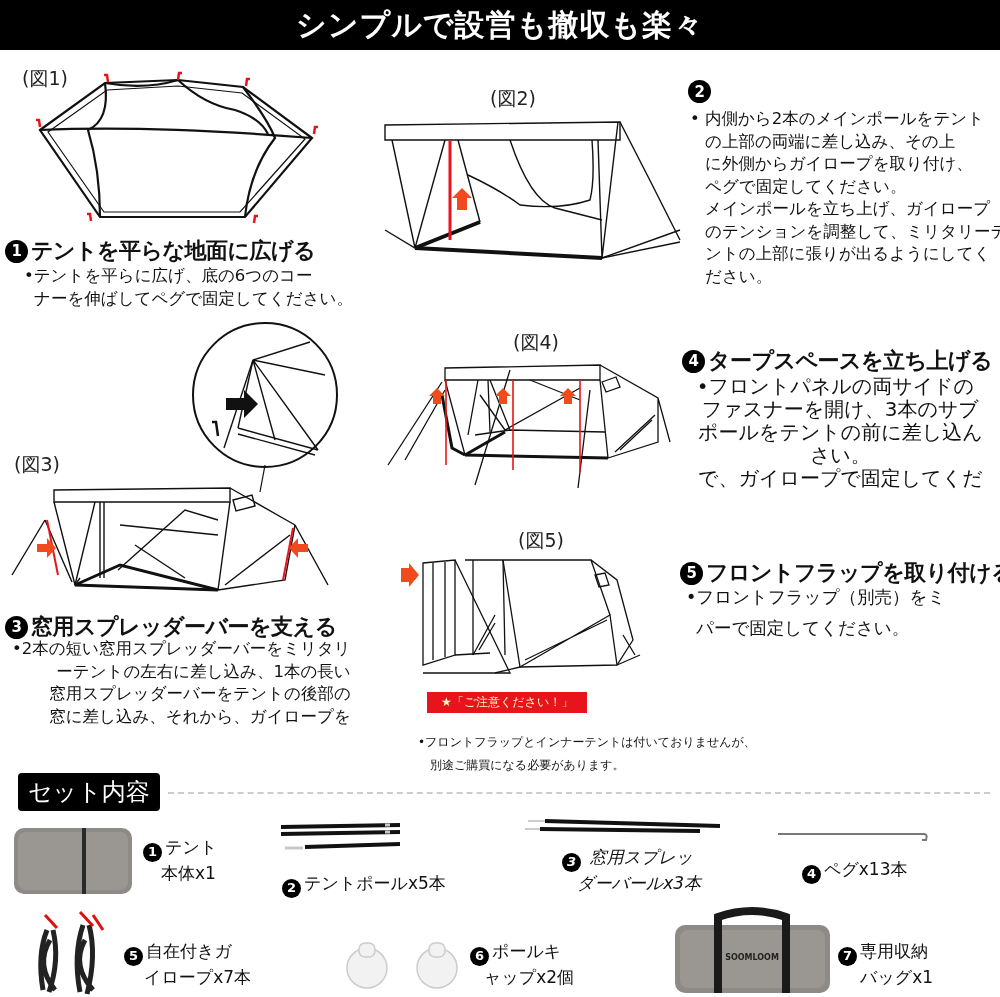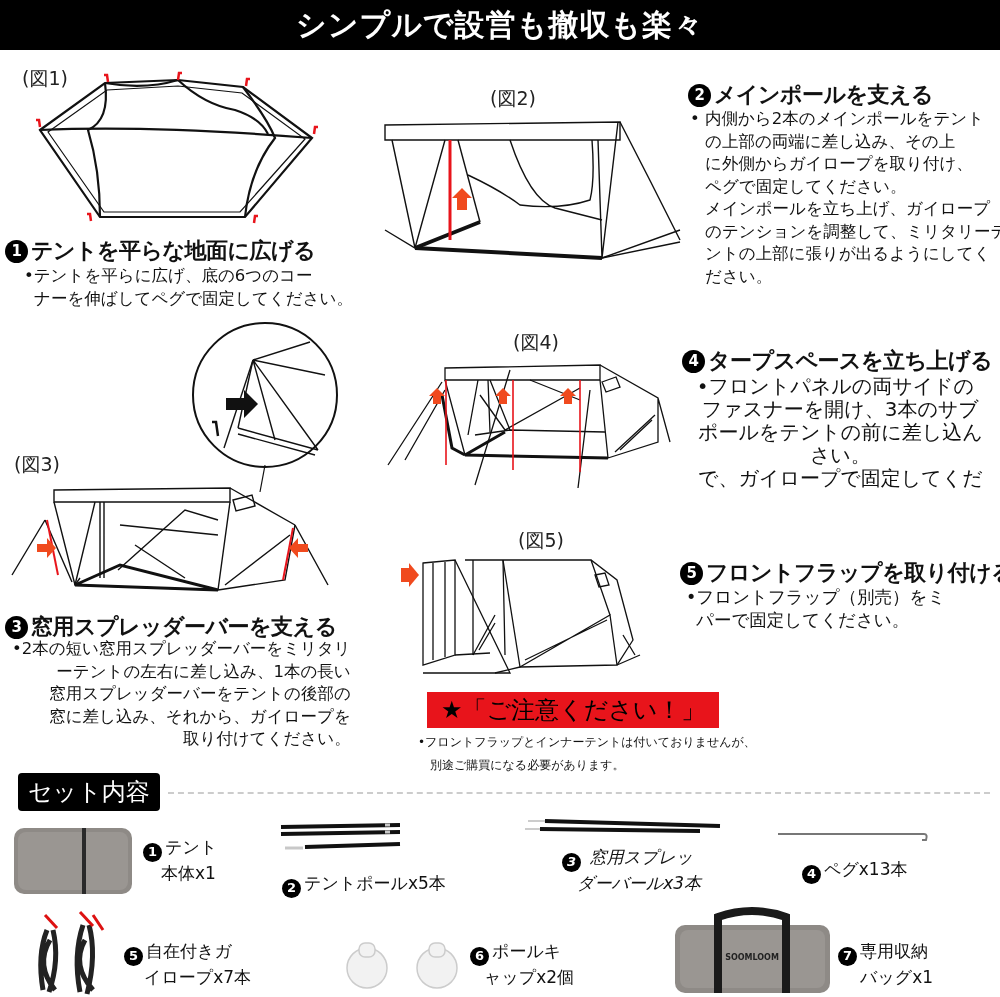--- a/index.html
+++ b/index.html
@@ -6,21 +6,21 @@
   body{width:1000px;height:997px;position:relative;overflow:hidden;font-family:"DejaVu Sans","Liberation Sans",sans-serif;color:#111;}
   .abs{position:absolute;}
   .header{left:0;top:0;width:1000px;height:50px;background:#000;display:flex;align-items:center;justify-content:center;}
   .header-title{color:#fff;font-size:30px;font-weight:bold;letter-spacing:1px;}
   .fig-label{font-size:19px;color:#222;}
   .step-title{font-size:22px;font-weight:bold;display:flex;align-items:center;white-space:nowrap;letter-spacing:-0.5px;}
   .num{display:inline-flex;width:23px;height:23px;border-radius:50%;background:#000;color:#fff;font-size:15px;font-weight:bold;align-items:center;justify-content:center;margin-right:3px;flex:none;}
   .num.sm{width:19px;height:19px;font-size:13px;}
   .step-body{font-size:16.5px;line-height:22.5px;}
   .step-body .line{white-space:nowrap;display:block;}
-  .warn-badge{background:#e8141b;color:#000000;font-size:24px;padding:2px 14px;white-space:nowrap;}
+  .warn-badge{background:#e8141b;color:#fef9c3;font-size:12px;padding:2px 14px;white-space:nowrap;}
   .set-title{background:#000;color:#fff;font-size:24px;padding:3px 10px;border-radius:4px;}
   .dash{border-top:2px dashed #ccc;}
   .item-label{font-size:17px;line-height:22px;white-space:nowrap;}
   .item-label .num{vertical-align:-3px;}
   svg{position:absolute;overflow:visible;}
 </style>
 </head>
 <body>
 
 <div class="abs header">
@@ -71,21 +71,20 @@
     <path d="M222,178 L300,162"></path>
   </g>
   <path d="M35,168 L100,142" stroke="#111" stroke-width="4"></path>
   <path d="M35,168 L222,178" stroke="#111" stroke-width="4"></path>
   <line x1="70" y1="60" x2="70" y2="160" stroke="#e8141b" stroke-width="3"></line>
   <polygon points="82,108 92,118 87,118 87,130 77,130 77,118 72,118" fill="#f04a1e"></polygon>
 </svg>
 
 <div class="abs step-title" style="left:688px;top:80px;">
   <span class="num">2</span>
-  <span>メインポールを支える</span>
 </div>
 <div class="abs step-body" style="left:690px;top:108px;">
   <span class="line">• 内側から2本のメインポールをテント</span>
   <span class="line" style="padding-left:15px;">の上部の両端に差し込み、その上</span>
   <span class="line" style="padding-left:15px;">に外側からガイロープを取り付け、</span>
   <span class="line" style="padding-left:15px;">ペグで固定してください。</span>
   <span class="line" style="padding-left:15px;">メインポールを立ち上げ、ガイロープ</span>
   <span class="line" style="padding-left:15px;">のテンションを調整して、ミリタリーテ</span>
   <span class="line" style="padding-left:15px;">ントの上部に張りが出るようにしてく</span>
   <span class="line" style="padding-left:15px;">ださい。</span>
@@ -118,21 +117,20 @@
 
 <div class="abs step-title" style="left:5px;top:612px;">
   <span class="num">3</span>
   <span>窓用スプレッダーバーを支える</span>
 </div>
 <div class="abs step-body" style="left:12px;top:638px;text-align:right;">
   <span class="line">•2本の短い窓用スプレッダーバーをミリタリ</span>
   <span class="line" style="padding-left:10px;">ーテントの左右に差し込み、1本の長い</span>
   <span class="line" style="padding-left:10px;">窓用スプレッダーバーをテントの後部の</span>
   <span class="line" style="padding-left:10px;">窓に差し込み、それから、ガイロープを</span>
-  <span class="line" style="padding-left:10px;">取り付けてください。</span>
 </div>
 
 <span class="abs fig-label" style="left:513px;top:330px;">(図4)</span>
 <svg style="left:380px;top:320px;" width="300" height="230" viewBox="0 0 300 230">
   <g fill="none" stroke="#111" stroke-width="1.3">
     <polygon points="65,48 220,45 220,60 65,60" fill="#fff"></polygon>
     <path d="M220,45 L278,78 L290,122 M220,60 L228,138 L278,122 L278,78"></path>
     <path d="M65,60 L85,135 L228,138 M108,60 L110,112 M98,60 L88,115 M110,60 L130,110"></path>
     <polygon points="222,62 236,57 240,67 226,72"></polygon>
     <path d="M95,115 L130,110 L225,112 M100,75 L125,110 M150,60 L200,80 M125,110 L200,68"></path>
@@ -178,21 +176,21 @@
     <path d="M78,100 L100,60 M84,95 L100,68"></path>
   </g>
 </svg>
 
 <div class="abs step-title" style="left:680px;top:558px;">
   <span class="num">5</span>
   <span>フロントフラップを取り付ける</span>
 </div>
 <div class="abs step-body" style="left:686px;top:586px;font-size:17.5px;line-height:23px;">
   <span class="line">•フロントフラップ（別売）をミ</span>
-  <span class="line" style="padding-left:10px;">パーで固定してください。</span>
+  <span class="line" style="padding-left:10px;margin-top:8px;">パーで固定してください。</span>
 </div>
 
 <div class="abs warn-badge" style="left:427px;top:692px;">★「ご注意ください！」</div>
 <div class="abs step-body" style="left:418px;top:731px;font-size:12px;">
   <span class="line">•フロントフラップとインナーテントは付いておりませんが、</span>
   <span class="line" style="padding-left:12px;">別途ご購買になる必要があります。</span>
 </div>
 
 <div class="abs set-title" style="left:18px;top:773px;">セット内容</div>
 <div class="abs dash" style="left:168px;top:792px;width:822px;"></div>

